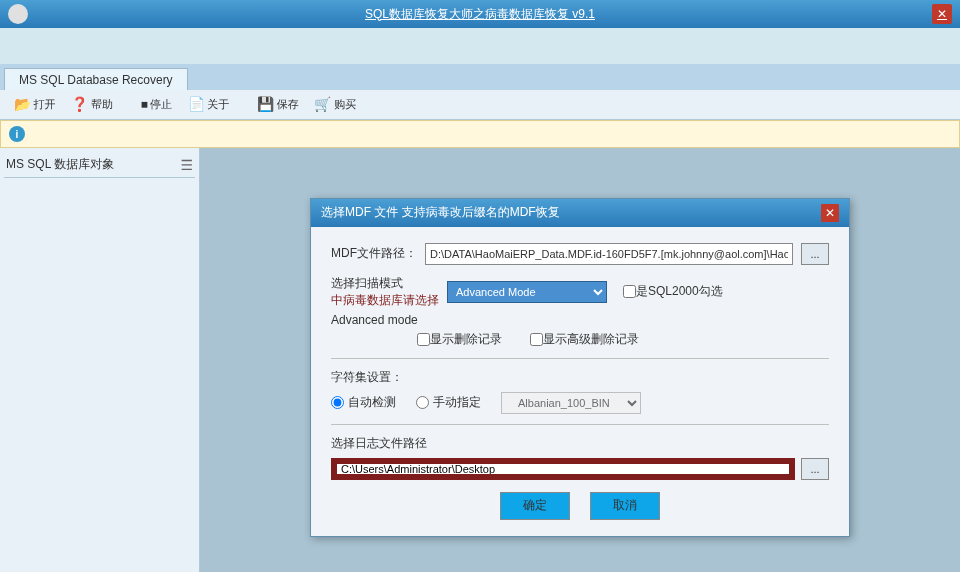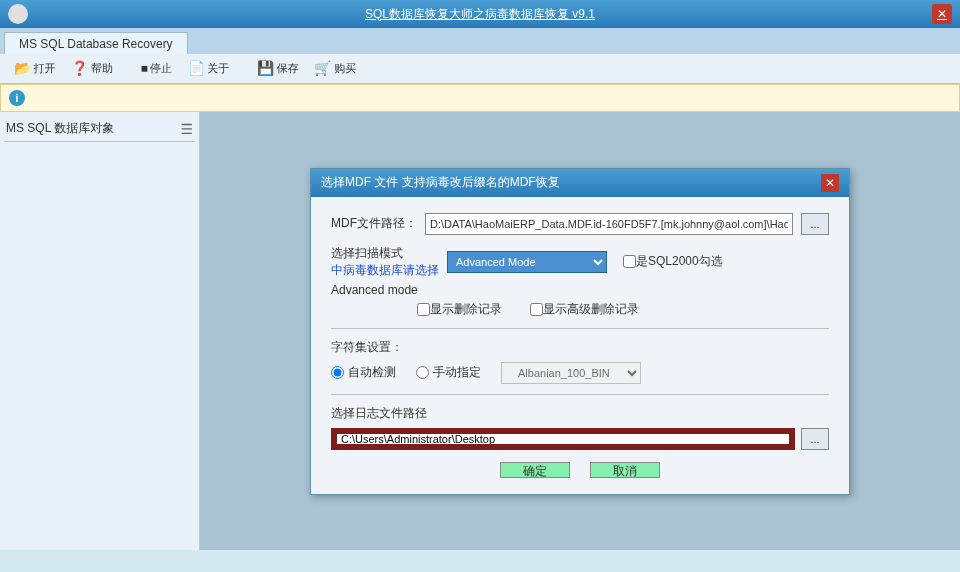--- a/index.html
+++ b/index.html
@@ -23,20 +23,21 @@
       display: flex; align-items: center; justify-content: center; color: white; font-size: 12px; cursor: pointer;
     }
 
     
     .tab-bar {
       background: #b8d4e8;
       height: 26px;
       display: flex;
       align-items: flex-end;
       padding-left: 4px;
+      margin-top: 36px;
     }
     .tab {
       background: #e8f4fc;
       border: 1px solid #a0b8c8;
       border-bottom: none;
       padding: 3px 14px;
       font-size: 12px;
       color: #333;
       cursor: pointer;
       height: 22px;
@@ -189,21 +190,21 @@
     .log-input {
       flex: 1; border: 6px solid #7f1d1d; height: 22px; padding: 2px 4px;
       font-size: 11px; background: white;
     }
 
     
     .dialog-buttons {
       display: flex; justify-content: center; gap: 20px; margin-top: 10px;
     }
     .dialog-btn {
-      width: 70px; height: 16px; background: #86efac; border: 1px solid #888;
+      width: 70px; height: 28px; background: #0ea5e9; border: 1px solid #888;
       cursor: pointer; font-size: 12px; color: #333;
     }
 
     input[type="radio"] { margin: 0; }
     input[type="checkbox"] { margin: 0; }
   </style>
 </head>
 <body>
 
 <div class="title-bar">
@@ -292,21 +293,21 @@
           <div class="form-row">
             <span class="form-label">MDF文件路径：</span>
             <input class="form-input" type="text" value="D:\DATA\HaoMaiERP_Data.MDF.id-160FD5F7.[mk.johnny@aol.com]\HaoM" style="">
             <button class="browse-btn">...</button>
           </div>
 
           <div class="mode-section">
             <div class="mode-row">
               <div style="min-width:70px;">
                 <div style="font-size:12px;color:#333;">选择扫描模式</div>
-                <div style="font-size:12px;color:#1d4ed8;text-align:center;">中病毒数据库请选择</div>
+                <div style="font-size:12px;color:#7f1d1d;text-align:center;">中病毒数据库请选择</div>
               </div>
               <select class="mode-select">
                 <option>Advanced Mode</option>
               </select>
               <div class="checkbox-row">
                 <input type="checkbox" style="">
                 <span>是SQL2000勾选</span>
               </div>
             </div>
             <div style="font-size:12px;color:#333;margin-left:0;margin-bottom:4px;">Advanced mode</div>

